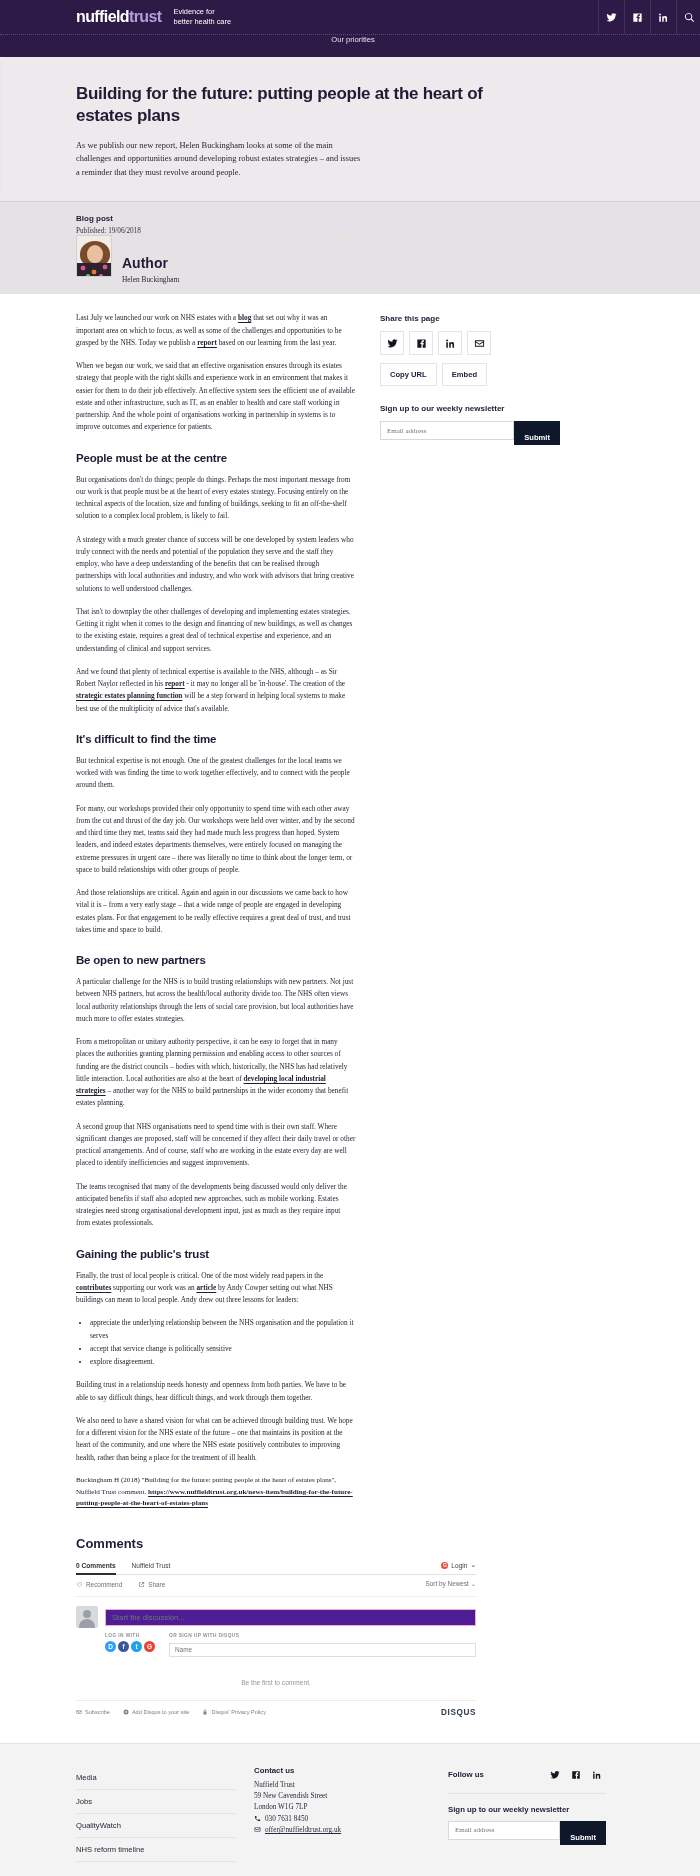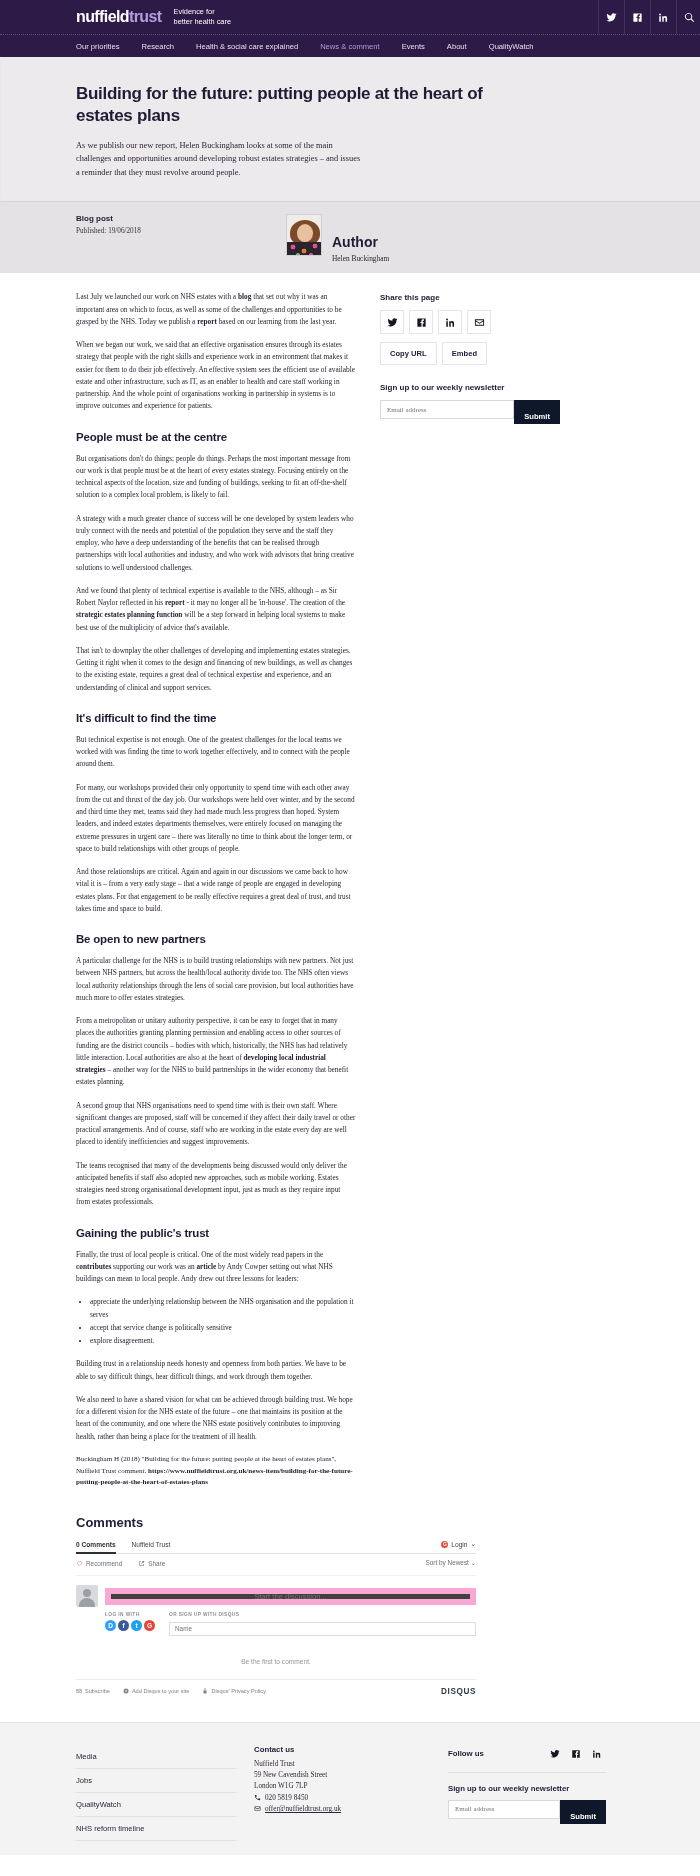--- a/index.html
+++ b/index.html
@@ -45,21 +45,21 @@
   .mh-icon svg { width: 11px; height: 11px; fill: #ffffff; }
 
   .navbar {
     background: #2e1a47;
     border-top: 1px dotted #5f4b78;
     height: 23px;
   }
   .navbar-inner {
     width: 560px; margin: 0 auto;
     display: flex; align-items: center; height: 23px;
-    gap: 22px; padding-left: 6px;
+    gap: 22px; padding-left: 6px; flex-direction: column;
   }
   .nav-item { color: #e6dff0; font-size: 7.6px; white-space: nowrap; cursor: pointer; }
   .nav-item.active { color: #b39ddb; }
 
   
   .hero {
     background: #eceaec;
     padding: 26px 0 22px 0;
     position: relative;
     overflow: hidden;
@@ -81,21 +81,21 @@
   .hero-standfirst {
     margin-top: 12px; max-width: 290px;
     font-family: "Liberation Serif", serif;
     font-size: 8.4px; line-height: 1.62; color: #2d2435;
   }
 
   
   .metabar { background: #e4e2e4; border-top: 1px solid #d6d3d6; }
   .metabar-inner {
     width: 560px; margin: 0 auto; padding: 12px 0 10px 6px;
-    display: flex; align-items: flex-start; min-height: 52px;
+    display: flex; align-items: flex-start; min-height: 52px; flex-direction: column;
   }
   .meta-left { width: 210px; }
   .meta-kind { font-size: 8px; font-weight: 700; color: #231a36; }
   .meta-date { font-family: "Liberation Serif", serif; font-size: 7.2px; color: #3b3243; margin-top: 4px; }
   .meta-author { display: flex; align-items: flex-start; gap: 10px; }
   .avatar-frame {
     width: 36px; height: 42px; background: #fff; border: 1px solid #d3d0d3;
     overflow: hidden; position: relative;
   }
   .avatar-photo { position: absolute; inset: 0; background: #f0ece8; }
@@ -128,21 +128,21 @@
   }
   .article { width: 280px; }
   .aside { width: 180px; padding-top: 2px; }
 
   .article p {
     font-family: "Liberation Serif", serif;
     font-size: 7.3px; line-height: 1.68; color: #241c2d;
     margin-bottom: 11px; text-align: left;
   }
   .article a.inline {
-    color: #241c2d; font-weight: 700; 
+    color: #241c2d; font-weight: 700; text-decoration: underline;
     text-underline-offset: 1.5px; cursor: pointer;
   }
   .article h2 {
     font-size: 11.5px; font-weight: 700; color: #231a36;
     margin: 18px 0 10px 0; letter-spacing: -0.2px;
   }
   .article ul { margin: 0 0 11px 0; padding-left: 14px; }
   .article li {
     font-family: "Liberation Serif", serif;
     font-size: 7.3px; line-height: 1.75; color: #241c2d;
@@ -209,23 +209,23 @@
   .dq-avatar::before {
     content: ""; position: absolute; left: 7px; top: 4px; width: 8px; height: 8px;
     background: #9aa0a6; border-radius: 50%;
   }
   .dq-avatar::after {
     content: ""; position: absolute; left: 3px; top: 13px; width: 16px; height: 11px;
     background: #9aa0a6; border-radius: 8px 8px 0 0;
   }
   .dq-compose-col { flex: 1; }
   .dq-textbox {
-    width: 100%; height: 17px; border: 6px solid #f9a8d4; background: #404040;
+    width: 100%; height: 17px; border: 1px solid #f9a8d4; background: #4c1d95;
     font-size: 7.6px; color: #9199a1; padding: 0 6px; outline: none;
-    font-family: "Liberation Sans", sans-serif; line-height: 17px; text-align: center;
+    font-family: "Liberation Sans", sans-serif; line-height: 17px;
   }
   .dq-auth { display: flex; gap: 14px; margin-top: 7px; }
   .dq-auth-label { font-size: 4.8px; color: #8d9399; letter-spacing: 0.4px; font-weight: 700; }
   .dq-social { display: flex; gap: 2px; margin-top: 3px; }
   .dq-s { width: 11px; height: 11px; border-radius: 50%; display: flex; align-items: center; justify-content: center; color: #fff; font-size: 6.5px; font-weight: 700; }
   .dq-s.d { background: #2e9fff; }
   .dq-s.f { background: #3b5998; }
   .dq-s.t { background: #1da1f2; }
   .dq-s.g { background: #ea4335; }
   .dq-name-col { flex: 1; }
@@ -350,22 +350,22 @@
   </div>
 
   <div class="content-wrap">
 
     <div class="article" id="article-body">
         <p>Last July we launched our work on NHS estates with a <a class="inline">blog</a> that set out why it was an important area on which to focus, as well as some of the challenges and opportunities to be grasped by the NHS. Today we publish a <a class="inline">report</a> based on our learning from the last year.</p>
         <p>When we began our work, we said that an effective organisation ensures through its estates strategy that people with the right skills and experience work in an environment that makes it easier for them to do their job effectively. An effective system sees the efficient use of available estate and other infrastructure, such as IT, as an enabler to health and care staff working in partnership. And the whole point of organisations working in partnership in systems is to improve outcomes and experience for patients.</p>
         <h2>People must be at the centre</h2>
         <p>But organisations don't do things; people do things. Perhaps the most important message from our work is that people must be at the heart of every estates strategy. Focusing entirely on the technical aspects of the location, size and funding of buildings, seeking to fit an off-the-shelf solution to a complex local problem, is likely to fail.</p>
         <p>A strategy with a much greater chance of success will be one developed by system leaders who truly connect with the needs and potential of the population they serve and the staff they employ, who have a deep understanding of the benefits that can be realised through partnerships with local authorities and industry, and who work with advisors that bring creative solutions to well understood challenges.</p>
+        <p>That isn't to downplay the other challenges of developing and implementing estates strategies. Getting it right when it comes to the design and financing of new buildings, as well as changes to the existing estate, requires a great deal of technical expertise and experience, and an understanding of clinical and support services.</p>
         <p>And we found that plenty of technical expertise is available to the NHS, although – as Sir Robert Naylor reflected in his <a class="inline">report</a> - it may no longer all be 'in-house'. The creation of the <a class="inline">strategic estates planning function</a> will be a step forward in helping local systems to make best use of the multiplicity of advice that's available.</p>
-        <p>That isn't to downplay the other challenges of developing and implementing estates strategies. Getting it right when it comes to the design and financing of new buildings, as well as changes to the existing estate, requires a great deal of technical expertise and experience, and an understanding of clinical and support services.</p>
         <h2>It's difficult to find the time</h2>
         <p>But technical expertise is not enough. One of the greatest challenges for the local teams we worked with was finding the time to work together effectively, and to connect with the people around them.</p>
         <p>For many, our workshops provided their only opportunity to spend time with each other away from the cut and thrust of the day job. Our workshops were held over winter, and by the second and third time they met, teams said they had made much less progress than hoped. System leaders, and indeed estates departments themselves, were entirely focused on managing the extreme pressures in urgent care – there was literally no time to think about the longer term, or space to build relationships with other groups of people.</p>
         <p>And those relationships are critical. Again and again in our discussions we came back to how vital it is – from a very early stage – that a wide range of people are engaged in developing estates plans. For that engagement to be really effective requires a great deal of trust, and trust takes time and space to build.</p>
         <h2>Be open to new partners</h2>
         <p>A particular challenge for the NHS is to build trusting relationships with new partners. Not just between NHS partners, but across the health/local authority divide too. The NHS often views local authority relationships through the lens of social care provision, but local authorities have much more to offer estates strategies.</p>
         <p>From a metropolitan or unitary authority perspective, it can be easy to forget that in many places the authorities granting planning permission and enabling access to other sources of funding are the district councils – bodies with which, historically, the NHS has had relatively little interaction. Local authorities are also at the heart of <a class="inline">developing local industrial strategies</a> – another way for the NHS to build partnerships in the wider economy that benefit estates planning.</p>
         <p>A second group that NHS organisations need to spend time with is their own staff. Where significant changes are proposed, staff will be concerned if they affect their daily travel or other practical arrangements. And of course, staff who are working in the estate every day are well placed to identify inefficiencies and suggest improvements.</p>
         <p>The teams recognised that many of the developments being discussed would only deliver the anticipated benefits if staff also adopted new approaches, such as mobile working. Estates strategies need strong organisational development input, just as much as they require input from estates professionals.</p>
         <h2>Gaining the public's trust</h2>
@@ -502,21 +502,21 @@
       </div>
       <div class="fcol-contact">
         <div class="fhead">Contact us</div>
         <div class="faddr">Nuffield Trust</div>
         <div class="faddr">59 New Cavendish Street</div>
         <div class="faddr">London W1G 7LP</div>
         <div class="fcontact-row">
           <span><svg viewBox="0 0 24 24">
                 <path d="M6.6 10.8a15 15 0 0 0 6.6 6.6l2.2-2.2c.3-.3.7-.4 1-.2 1.2.4 2.4.6 3.6.6.6 0 1 .4 1 1V20c0 .6-.4 1-1 1A17 17 0 0 1 3 4c0-.6.4-1 1-1h3.5c.6 0 1 .4 1 1 0 1.3.2 2.5.6 3.6.1.3 0 .7-.2 1z"></path>
               </svg></span>
-          <span>020 5819 8450</span>
+          <span>030 7631 8450</span>
         </div>
         <div class="fcontact-row">
           <span><svg viewBox="0 0 24 24">
                 <path d="M2 5h20v14H2zm2 2v.4l8 5 8-5V7H4zm16 2.9-8 5-8-5V17h16z"></path>
               </svg></span>
           <a>offer@nuffieldtrust.org.uk</a>
         </div>
       </div>
       <div class="fcol-follow">
         <div class="follow-row">

